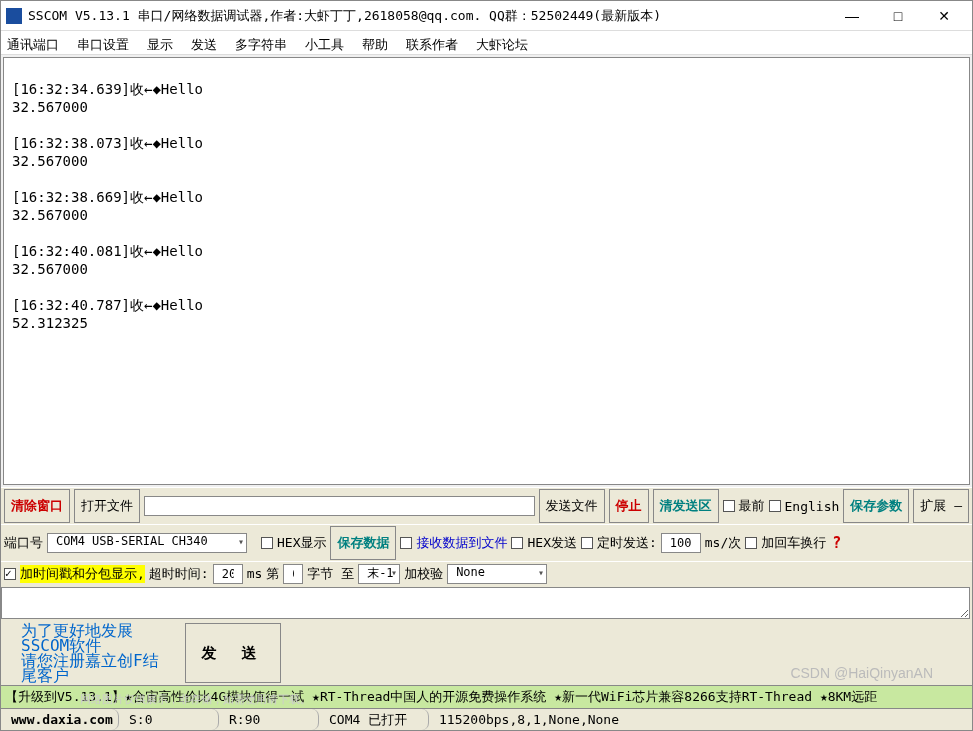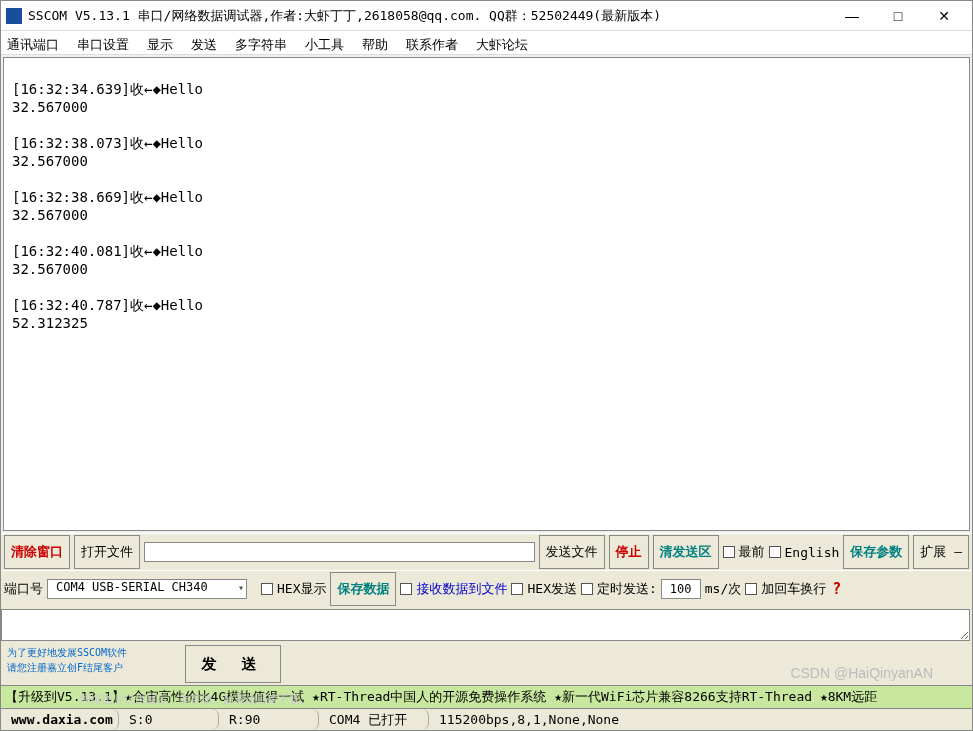--- a/index.html
+++ b/index.html
@@ -122,22 +122,22 @@
   margin: 2px 2px 2px 0;
 }
 .bottom-row {
   display: flex;
   align-items: stretch;
   min-height: 42px;
   background: #ece9d8;
 }
 .left-info {
   width: 180px;
-  padding: 2px 6px;
-  font-size: 10px;
+  padding: 2px 20px;
+  font-size: 16px;
   color: #0066cc;
   line-height: 15px;
 }
 .send-big {
   width: 96px;
   margin: 2px 4px;
   border: 1px solid #888;
   background: #ece9d8;
   font-size: 15px;
   font-weight: bold;
@@ -259,20 +259,33 @@
   <span class="lbl">定时发送:</span>
   <input class="txt" style="width: 40px;" value="1000">
   <span class="lbl">ms/次</span>
   <span class="chk"></span>
   <span class="lbl">加回车换行</span>
   <span class="qmark">?</span>
 </div>
 
 <div style="display:flex; background:#ece9d8;">
   <div style="flex:1; display:flex; flex-direction:column;">
+    <div class="toolbar3">
+      <span class="chk on"></span>
+      <span class="lbl hl">加时间戳和分包显示,</span>
+      <span class="lbl">超时时间:</span>
+      <input class="txt" style="width: 30px;" value="20">
+      <span class="lbl">ms</span>
+      <span class="lbl">第</span>
+      <input class="txt" style="width: 20px;" value="0">
+      <span class="lbl">字节 至</span>
+      <span class="combo" style="width:42px">末-1</span>
+      <span class="lbl">加校验</span>
+      <span class="combo" style="width:100px">None</span>
+    </div>
     <textarea class="tx-area" style=""></textarea>
   </div>
 </div>
 
 <div class="bottom-row">
   <div class="left-info">
     <div>为了更好地发展SSCOM软件</div>
     <div>请您注册嘉立创F结尾客户</div>
   </div>
   <div class="send-big">发 送</div>

